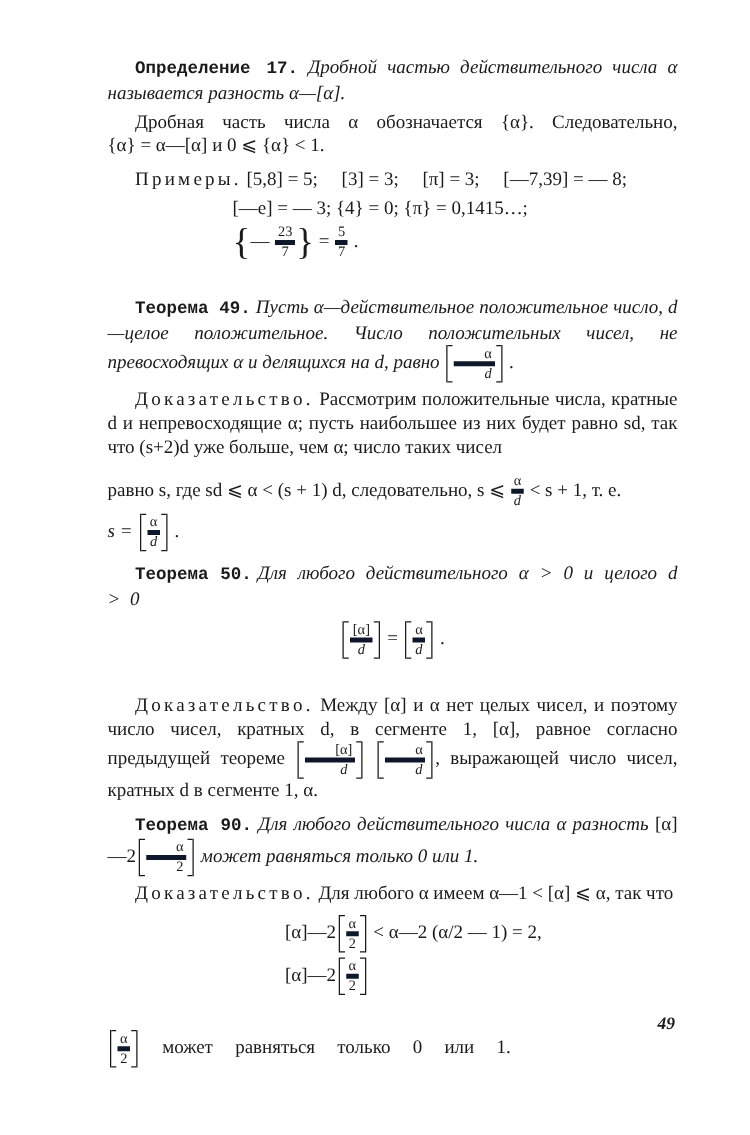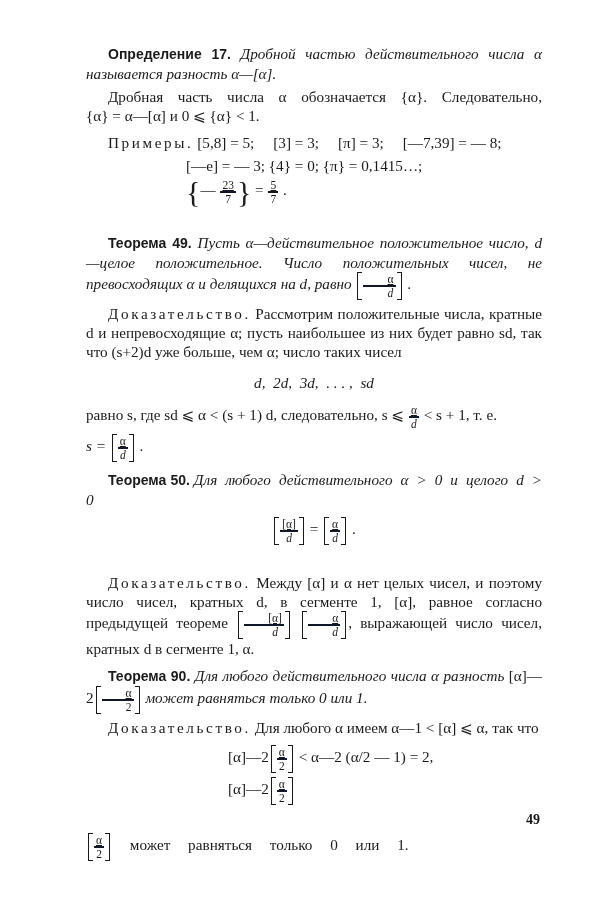--- a/index.html
+++ b/index.html
@@ -7,51 +7,51 @@
     width: 600px; height: 908px; position: relative; overflow: hidden;
     font-family: "Liberation Serif", "DejaVu Serif", serif;
     color: #1a1a1a;
   }
   .page {
     position: absolute; left: 86px; top: 44px; width: 456px;
     font-size: 15.2px; line-height: 19px;
   }
   .p { margin: 0; text-align: justify; text-align-last: left; }
   .indent { text-indent: 22px; }
-  .bold { font-weight: bold; font-family: Liberation Sans, sans-serif; font-size: 14px; }
+  .bold { font-weight: bold; font-family: Liberation Mono, monospace; font-size: 14px; }
   .it { font-style: italic; }
   .spaced { letter-spacing: 2.6px; }
   .center { text-align: center; text-align-last: center; }
   .mt4 { margin-top: 4px; }
   .mt8 { margin-top: 8px; }
   .mt12 { margin-top: 12px; }
   .mt18 { margin-top: 28px; }
   .frac {
     display: inline-flex; flex-direction: column; align-items: center;
     vertical-align: middle; font-size: 11.5px; line-height: 12px; margin: 0 1px;
   }
-  .frac .num { border-bottom: 2px solid #0f172a; padding: 0 2px; text-decoration: underline; }
+  .frac .num { border-bottom: 4px solid #0f172a; padding: 0 2px; }
   .frac .den { padding: 0 2px; }
   .brk {
     display: inline-flex; align-items: center; vertical-align: middle;
     border-left: 1.3px solid #1a1a1a; border-right: 1.3px solid #1a1a1a;
     padding: 1px 4px; position: relative; margin: 0 2px;
   }
   .brk::before, .brk::after { content: ""; position: absolute; width: 4px; height: 0; border-top: 1.3px solid #1a1a1a; }
   .brk::before { left: 0; top: 0; box-shadow: 0 0 0 0 transparent; }
   .brk::after { right: 0; top: 0; }
   .brk .bl, .brk .br { position: absolute; bottom: 0; width: 4px; border-top: 1.3px solid #1a1a1a; }
   .brk .bl { left: 0; }
   .brk .br { right: 0; }
   .curly { font-size: 30px; line-height: 20px; vertical-align: middle; font-weight: 300; }
   .math { white-space: nowrap; }
   .left-eq { display: block; padding-left: 142px; }
   .pagenum {
     position: absolute; right: 60px; top: 812px; font-weight: bold;
-    font-family: "Liberation Serif", serif; font-size: 14px;
+    font-family: "Liberation Serif", serif; font-size: 14px; font-style: italic;
   }
   .wide { word-spacing: 4px; }
   .wider { word-spacing: 14px; }
 </style>
 </head>
 <body>
 
 <div class="page">
 
   <p class="p indent">
@@ -91,23 +91,20 @@
         <span class="frac">
           <span class="num">α</span>
           <span class="den it">d</span>
         </span>
       </span> .
   </p>
   <p class="p indent mt4">
     <span class="spaced">Доказательство.</span>
     <span>Рассмотрим положительные числа, кратные d и непревосходящие α; пусть наибольшее из них будет равно sd, так что (s+2)d уже больше, чем α; число таких чисел</span>
   </p>
-  <p class="p center mt12">
-    <span class="it" style="white-space:pre;">d,  2d,  3d,  . . . ,  sd</span>
-  </p>
   <p class="p mt12">
     <span>равно s, где sd ⩽ α &lt; (s + 1) d, следовательно, s ⩽</span>
     <span class="frac">
         <span class="num">α</span>
         <span class="den it">d</span>
       </span>
     <span>&lt; s + 1,  т. е.</span>
   </p>
   <p class="p mt4">
     <span class="it">s =</span>

